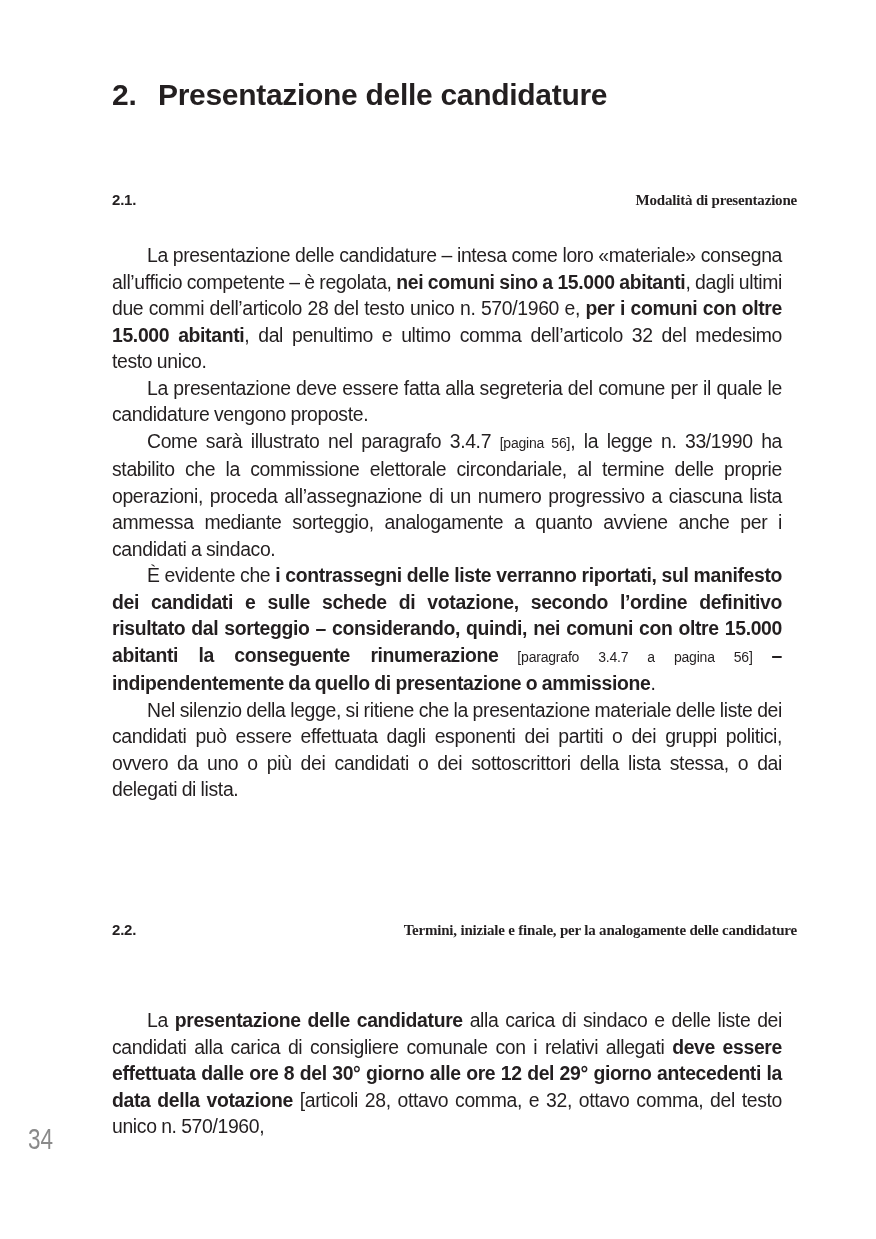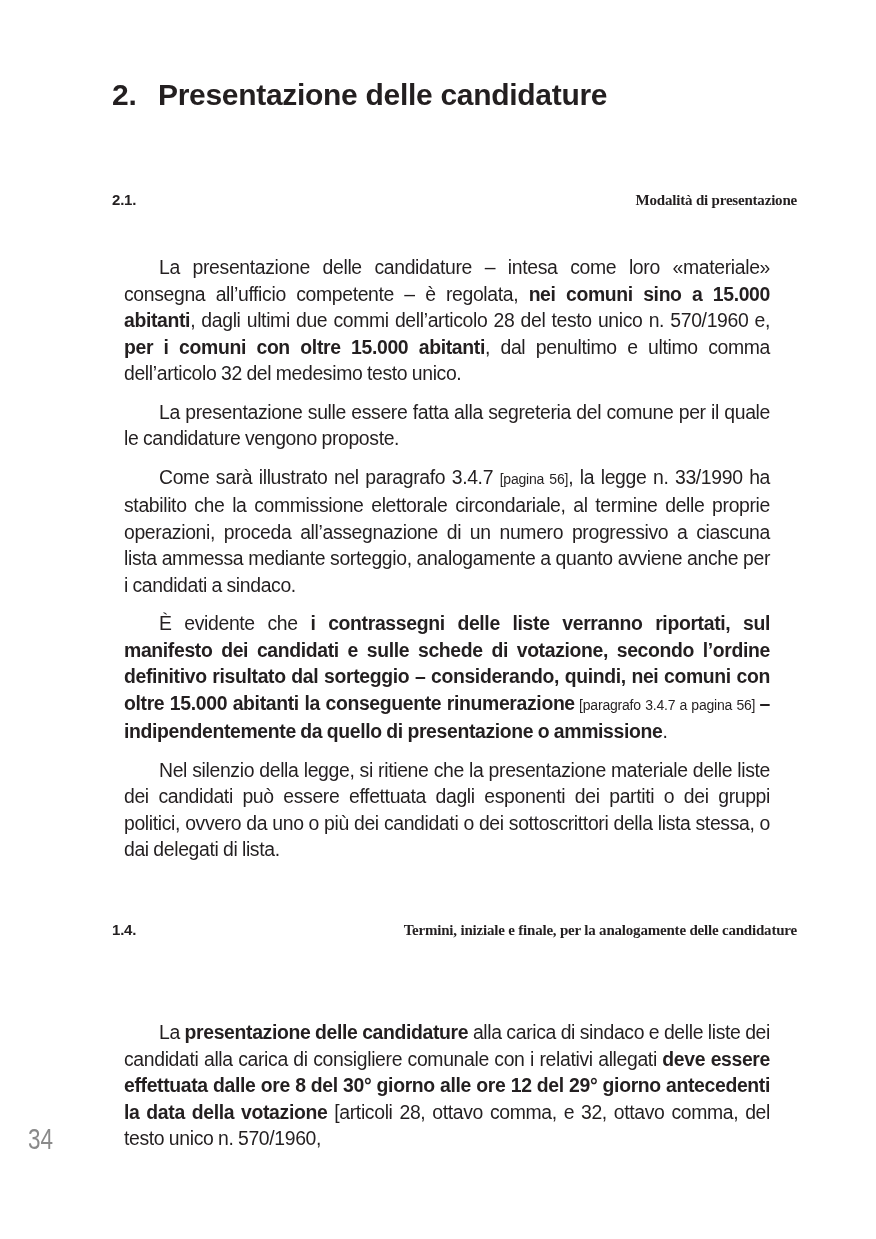--- a/index.html
+++ b/index.html
@@ -20,21 +20,21 @@
     line-height: 32px;
     text-align: right;
   }
   .h2 .num { position: absolute; left: 0; top: 0; }
   .h2 .title { display: block; margin-left: 65px; width: 620px; font-family: Liberation Serif, serif; }
   .para-block {
     position: absolute; left: 112px; width: 670px;
     font-size: 19.4px; line-height: 26.5px; text-align: justify;
     letter-spacing: -0.35px; word-spacing: -0.5px;
   }
-  .para-block p { margin: 12px; text-indent: 35px; }
+  .para-block p { margin: 0; text-indent: 35px; }
   .b { font-weight: bold; }
   .ref { font-size: 14px; letter-spacing: -0.2px; }
   .page-number {
     position: absolute; left: 28px; top: 1122px;
     font-size: 30px; color: #8a8a8a; font-weight: normal;
     transform: scaleX(0.75); transform-origin: left top;
   }
 </style>
 </head>
 <body>
@@ -47,32 +47,32 @@
 
   <h2 class="h2" style="top:184px;">
     <span class="num">2.1.</span>
     <span class="title">Modalità di presentazione</span>
   </h2>
 
   <div class="para-block" style="top:242px;">
     <p>
       <span>La presentazione delle candidature – intesa come loro «materiale» consegna all’ufficio competente – è regolata, </span><span class="b">nei comuni sino a 15.000 abitanti</span><span>, dagli ultimi due commi dell’articolo 28 del testo unico n. 570/1960 e, </span><span class="b">per i comuni con oltre 15.000 abitanti</span><span>, dal penultimo e ultimo comma dell’articolo 32 del medesimo testo unico.</span>
     </p>
-    <p>La presentazione sulle essere fatta alla segreteria del comune per il quale le candidature vengono proposte.</p>
+    <p>La presentazione deve essere fatta alla segreteria del comune per il quale le candidature vengono proposte.</p>
     <p>
       <span>Come sarà illustrato nel paragrafo 3.4.7 </span><span class="ref">[pagina 56]</span><span>, la legge n. 33/1990 ha stabilito che la commissione elettorale circondariale, al termine delle proprie operazioni, proceda all’assegnazione di un numero progressivo a ciascuna lista ammessa mediante sorteggio, analogamente a quanto avviene anche per i candidati a sindaco.</span>
     </p>
     <p>
       <span>È evidente che </span><span class="b">i contrassegni delle liste verranno riportati, sul manifesto dei candidati e sulle schede di votazione, secondo l’ordine definitivo risultato dal sorteggio – considerando, quindi, nei comuni con oltre 15.000 abitanti la conseguente rinumerazione</span><span class="ref"> [paragrafo 3.4.7 a pagina 56] </span><span class="b">– indipendentemente da quello di presentazione o ammissione</span><span>.</span>
     </p>
     <p>Nel silenzio della legge, si ritiene che la presentazione materiale delle liste dei candidati può essere effettuata dagli esponenti dei partiti o dei gruppi politici, ovvero da uno o più dei candidati o dei sottoscrittori della lista stessa, o dai delegati di lista.</p>
   </div>
 
   <h2 class="h2" style="top:914px;">
-    <span class="num">1.4.</span>
+    <span class="num">2.2.</span>
     <span class="title">Termini, iniziale e finale, per la analogamente delle candidature</span>
   </h2>
 
   <div class="para-block" style="top:1007px;">
     <p>
       <span>La </span><span class="b">presentazione delle candidature</span><span> alla carica di sindaco e delle liste dei candidati alla carica di consigliere comunale con i relativi allegati </span><span class="b">deve essere effettuata dalle ore 8 del 30° giorno alle ore 12 del 29° giorno antecedenti la data della votazione</span><span> [articoli 28, ottavo comma, e 32, ottavo comma, del testo unico n. 570/1960,</span>
     </p>
   </div>
 
   <div class="page-number">34</div>

